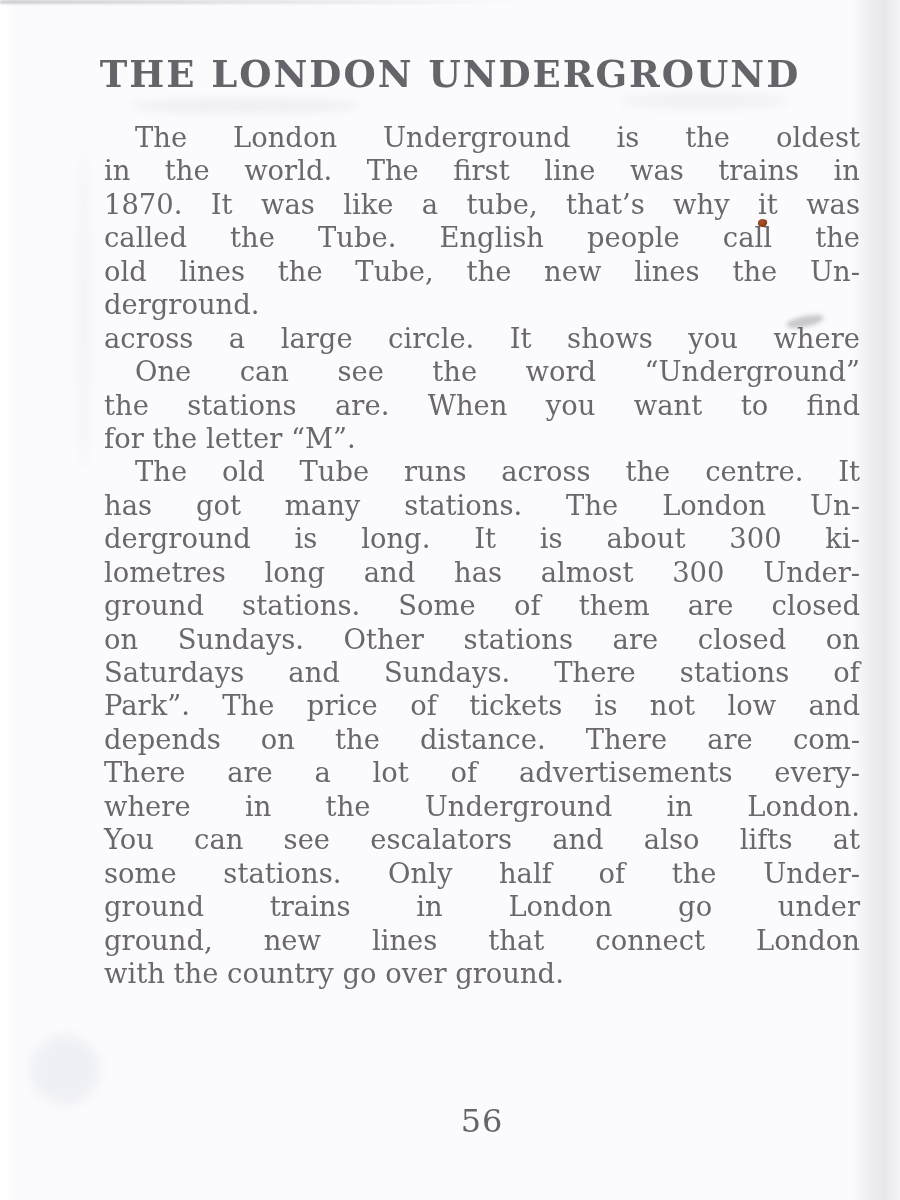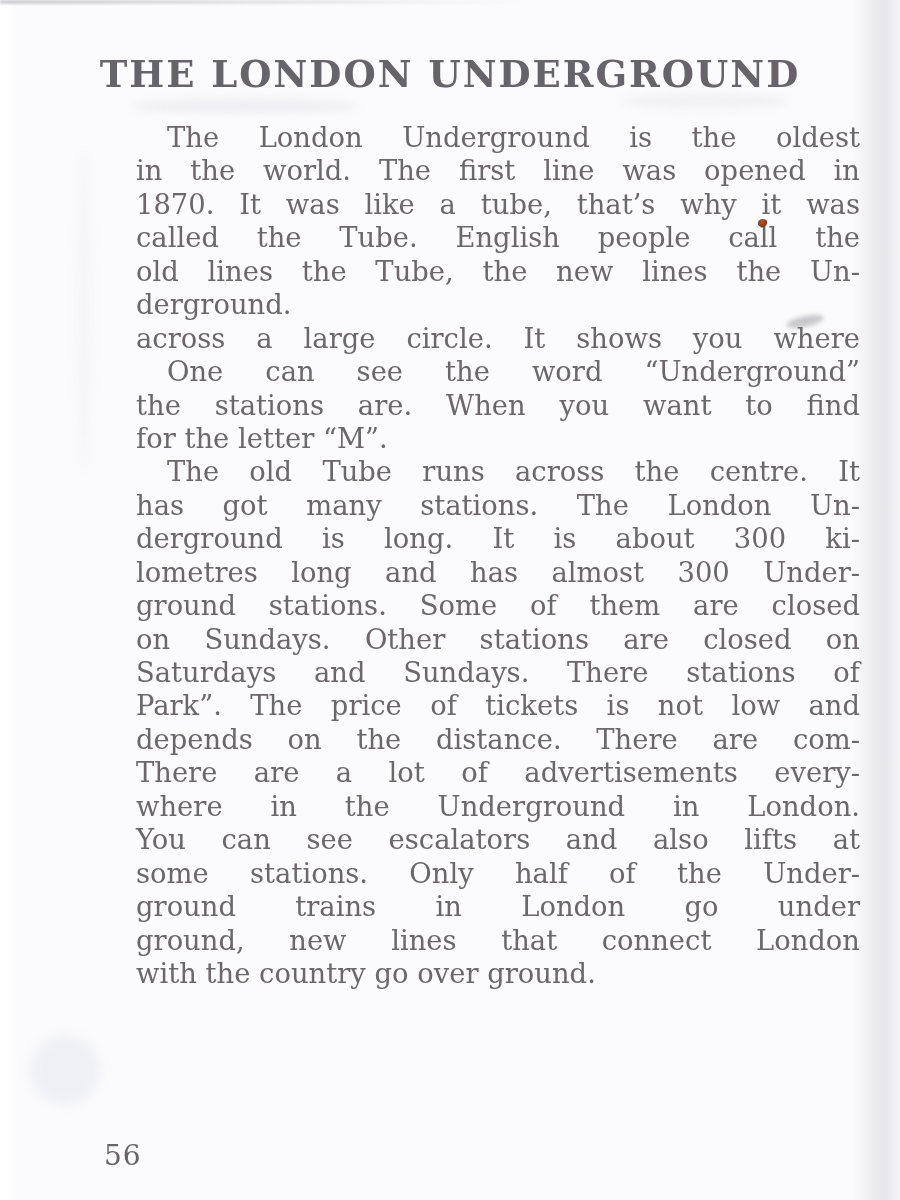--- a/index.html
+++ b/index.html
@@ -36,28 +36,28 @@
     font-size: 37px; font-weight: bold; letter-spacing: 2px;
     color: #67636a;
   }
   
   .bodytext {
     position: absolute; left: 104px; top: 121px; width: 756px;
     color: #6b676d; font-size: 27.4px;
   }
   .line {
     height: 33.45px; line-height: 33.45px;
-    text-align: justify; text-align-last: justify; text-justify: inter-word; margin-left: 32px;
+    text-align: justify; text-align-last: justify; text-justify: inter-word;
   }
   .line.first { text-indent: 31px; }
   .line.last { text-align-last: left; }
   
   .pagenum {
-    position: absolute; top: 1139px; left: 104px; width: 756px;
-    font-size: 28px; letter-spacing: 1px; color: #67646a;
+    position: absolute; top: 1102px; left: 104px; width: 756px;
+    text-align: center; font-size: 32px; letter-spacing: 1px; color: #67646a;
   }
   
   .ink-dot {
     position: absolute; left: 758px; top: 219px; width: 9px; height: 8px;
     background: radial-gradient(circle at 40% 40%, #b2562b, #6f2d12);
     border-radius: 50% 40% 55% 45%;
     transform: rotate(15deg);
   }
   .smudge-quote {
     position: absolute; left: 786px; top: 316px; width: 38px; height: 11px;
@@ -81,21 +81,21 @@
 
   <div class="ghost ghost-title-left"></div>
   <div class="ghost ghost-title-right"></div>
   <div class="ghost ghost-margin-left"></div>
   <div class="ghost ghost-bottom-left"></div>
 
   <h1 class="title">THE LONDON UNDERGROUND</h1>
 
   <div class="bodytext" id="bodytext">
       <div class="line first">The London Underground is the oldest</div>
-      <div class="line">in the world. The first line was opened in</div>
+      <div class="line">in the world. The first line was trains in</div>
       <div class="line">1870. It was like a tube, that’s why it was</div>
       <div class="line">called the Tube. English people call the</div>
       <div class="line">old lines the Tube, the new lines the Un-</div>
       <div class="line last">derground.</div>
       <div class="line">across a large circle. It shows you where</div>
       <div class="line first">One can see the word “Underground”</div>
       <div class="line">the stations are. When you want to find</div>
       <div class="line last">for the letter “M”.</div>
       <div class="line first">The old Tube runs across the centre. It</div>
       <div class="line">has got many stations. The London Un-</div>

